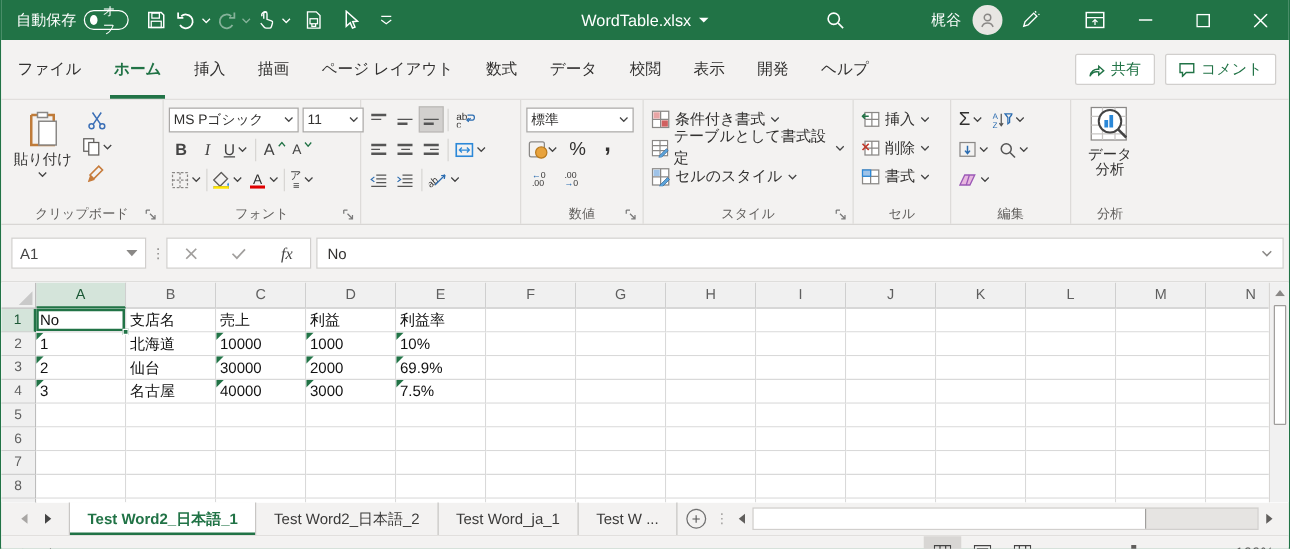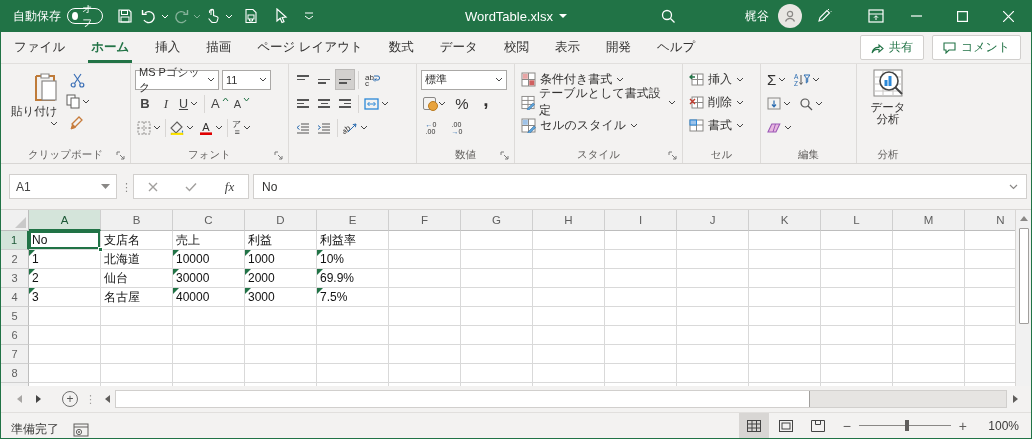--- a/index.html
+++ b/index.html
@@ -18,34 +18,34 @@
   .qat-group { display:flex; align-items:center; }
   .dim { opacity:.45; }
   .tb-title { position:absolute; left:0; right:0; top:0; height:32px; display:flex; align-items:center; justify-content:center; gap:6px; font-size:13px; pointer-events:none; }
   .tb-right { margin-left:auto; display:flex; align-items:center; height:36px; }
   .tb-ico { width:34px; height:32px; display:flex; align-items:center; justify-content:center; }
   .username { font-size:12px; margin:0 4px; }
   .avatar { width:24px; height:24px; border-radius:50%; background:#e8e6e3; display:flex; align-items:center; justify-content:center; }
   .winctl { width:46px; height:32px; display:flex; align-items:center; justify-content:center; }
 
   
-  .ribbontabs { height:32px; background:#f3f2f1; display:flex; align-items:stretch; flex-shrink:0; border-bottom:1px solid #e1dfdd; }
+  .ribbontabs { height:48px; background:#f3f2f1; display:flex; align-items:stretch; flex-shrink:0; border-bottom:1px solid #e1dfdd; }
   .rtab { padding:0 13px; display:flex; align-items:center; font-size:12.5px; color:#323130; position:relative; cursor:default; }
   .rtab.on { color:#217346; font-weight:bold; }
   .rtab.on::after { content:""; position:absolute; left:10px; right:10px; bottom:0; height:3px; background:#217346; }
   .rt-right { margin-left:auto; display:flex; align-items:center; gap:8px; padding-right:10px; }
   .pillbtn { display:flex; align-items:center; gap:5px; background:#fff; border:1px solid #d1cfcd; padding:3px 10px; color:#217346; font-size:12px; border-radius:2px; }
 
   
   .ribbon { height:100px; background:#f3f2f1; display:flex; flex-shrink:0; border-bottom:1px solid #d8d6d4; }
   .group { display:flex; flex-direction:column; position:relative; padding:2px 4px 0 4px; border-right:1px solid #dddbd9; }
   .gbody { flex:1; display:flex; align-items:flex-start; }
   .glabel { height:17px; display:flex; align-items:center; justify-content:center; font-size:10.5px; color:#605e5c; position:relative; }
   .launcher { position:absolute; right:1px; bottom:3px; }
-  .bigbtn { display:flex; flex-direction:column; align-items:flex-end; justify-content:center; gap:2px; padding:4px 6px; font-size:11.5px; color:#323130;font-family:Liberation Mono, monospace; }
+  .bigbtn { display:flex; flex-direction:column; align-items:center; justify-content:center; gap:2px; padding:4px 6px; font-size:11.5px; color:#323130; }
   .sbtn { min-width:20px; height:21px; display:flex; align-items:center; justify-content:center; padding:0 2px; gap:2px; }
   .sbtn.pressed { background:#d2d0ce; border:1px solid #bcbab8; }
   .combo { background:#fff; border:1px solid #aaa8a6; height:20px; display:flex; align-items:center; font-size:11px; padding:0 3px; justify-content:space-between; color:#323130; }
   .fontstack { display:flex; flex-direction:column; gap:1px; padding-top:2px; }
   .frow { display:flex; align-items:center; gap:1px; height:23px; }
   .vdiv { width:1px; height:18px; background:#d8d6d4; margin:0 3px; }
   .menubtn { display:flex; align-items:center; gap:4px; height:22px; font-size:12px; color:#323130; padding:0 2px; }
   .bars { display:flex; flex-direction:column; gap:2px; }
   .bars i { display:block; height:1.5px; background:#555; }
   .chev { flex-shrink:0; }
@@ -309,21 +309,21 @@
             <path d="M1 1 v7 h7" fill="none" stroke="#7a7a7a" style="display:none"></path>
             <path d="M1 1 h3 M1 1 v3 M4 4 l4 4 M8 5 v3 h-3" fill="none" stroke="#7a7a7a"></path>
           </svg>
       </div>
     </div>
 
     <div class="group" style="width:158px;">
       <div class="gbody">
         <div class="fontstack">
           <div class="frow" style="gap:3px;">
-            <div class="combo" style="width:84px;">
+            <div class="combo" style="width:104px;">
               <span>MS Pゴシック</span>
               <svg class="chev" width="8" height="5" viewBox="0 0 8 5">
                   <path d="M1 1 L4 4 L7 1" stroke="#444" fill="none"></path>
                 </svg>
             </div>
             <div class="combo" style="width:49px;">
               <span>11</span>
               <svg class="chev" width="8" height="5" viewBox="0 0 8 5">
                   <path d="M1 1 L4 4 L7 1" stroke="#444" fill="none"></path>
                 </svg>
@@ -967,20 +967,26 @@
       </div>
       <div class="vthumb"></div>
     </div>
   </div>
 
   <div class="tabstrip">
     <div class="navarrows">
       <span class="tri left"></span>
       <span class="tri right"></span>
     </div>
+    <div id="sheet-tabs" style="display:flex;align-items:stretch;">
+        <div class="stab on">Test Word2_日本語_1</div>
+        <div class="stab">Test Word2_日本語_2</div>
+        <div class="stab">Test Word_ja_1</div>
+        <div class="stab">Test W ...</div>
+      </div>
     <div class="addsheet">
       <span class="plus-circle">+</span>
     </div>
     <div class="dots" style="align-self:center;color:#a19f9d;">⋮</div>
     <div class="hscroll">
       <div class="harrow">
           <span class="tri left" style="border-right-color:#605e5c;"></span>
         </div>
       <div class="htrack">
           <div class="hthumb"></div>

